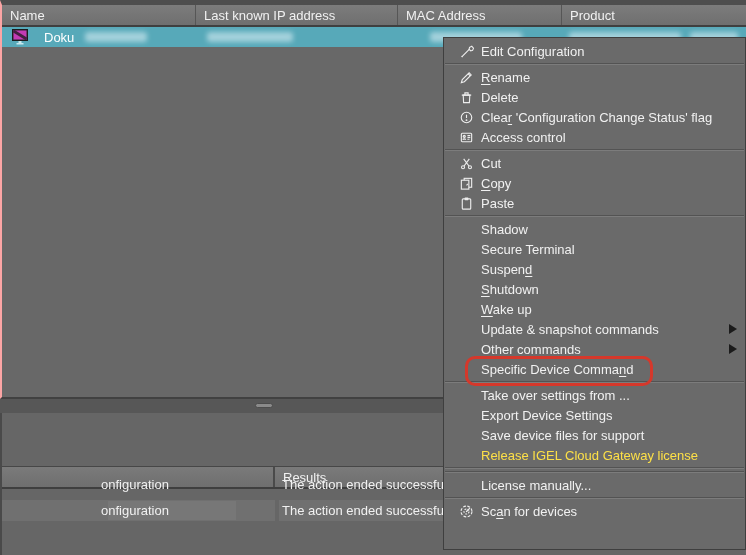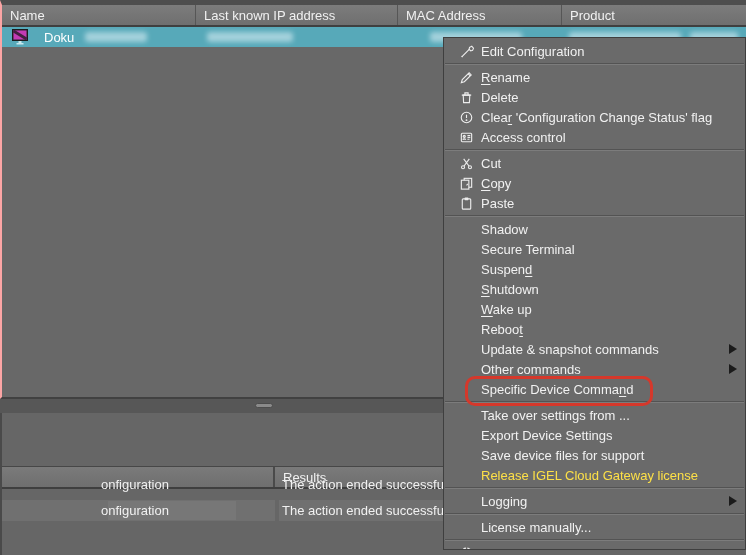--- a/index.html
+++ b/index.html
@@ -202,24 +202,20 @@
     <div class="mi">
       <span class="mi-ic"></span>
       <span class="mi-lb"><u>S</u>hutdown</span>
     </div>
     <div class="mi">
       <span class="mi-ic"></span>
       <span class="mi-lb"><u>W</u>ake up</span>
     </div>
     <div class="mi">
       <span class="mi-ic"></span>
-      <span class="mi-lb">Reboo<u>t</u></span>
-    </div>
-    <div class="mi">
-      <span class="mi-ic"></span>
       <span class="mi-lb">Update &amp; snapshot commands</span>
       <span class="mi-ar"></span>
     </div>
     <div class="mi">
       <span class="mi-ic"></span>
       <span class="mi-lb">Other commands</span>
       <span class="mi-ar"></span>
     </div>
     <div class="mi highlight">
       <span class="mi-ic"></span>
@@ -236,25 +232,20 @@
     </div>
     <div class="mi">
       <span class="mi-ic"></span>
       <span class="mi-lb">Save device files for support</span>
     </div>
     <div class="mi disabled">
       <span class="mi-ic"></span>
       <span class="mi-lb">Release IGEL Cloud Gateway license</span>
     </div>
     <div class="sep"></div>
-    <div class="mi">
-      <span class="mi-ic"></span>
-      <span class="mi-lb">Logging</span>
-      <span class="mi-ar"></span>
-    </div>
     <div class="sep"></div>
     <div class="mi">
       <span class="mi-ic"></span>
       <span class="mi-lb">License manually...</span>
     </div>
     <div class="sep"></div>
     <div class="mi">
       <span class="mi-ic">
         <svg width="15" height="15" viewBox="0 0 16 16">
           <circle cx="8" cy="8" r="5.8" stroke-dasharray="3 1.6"></circle>

